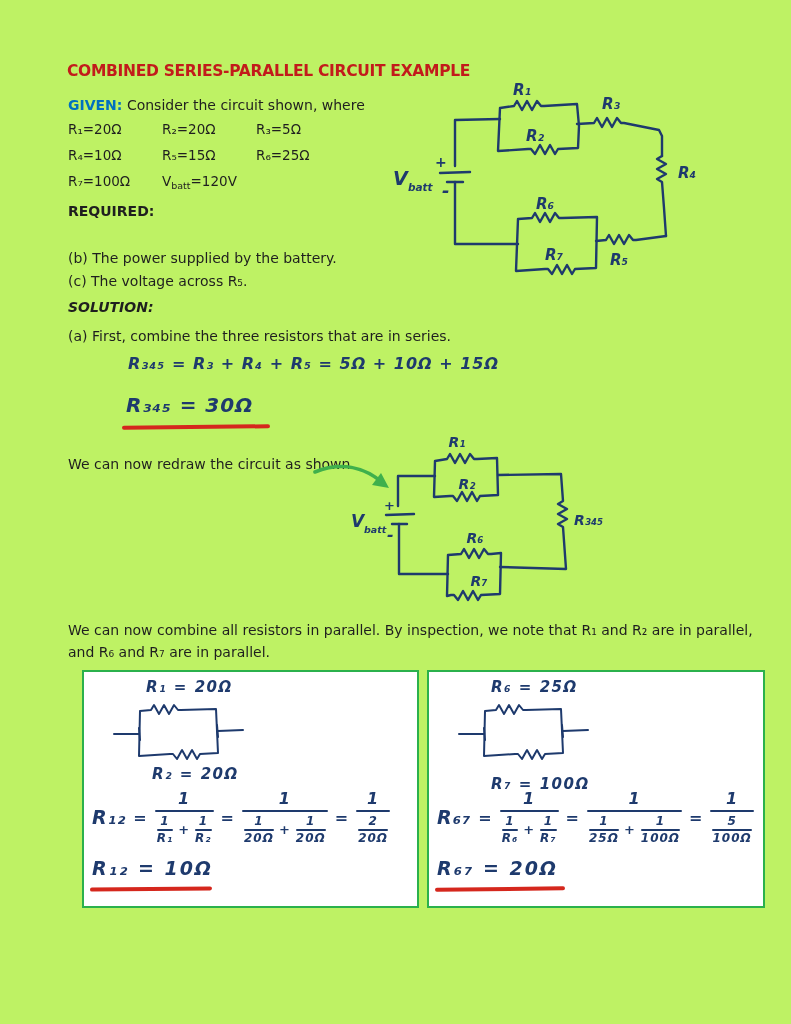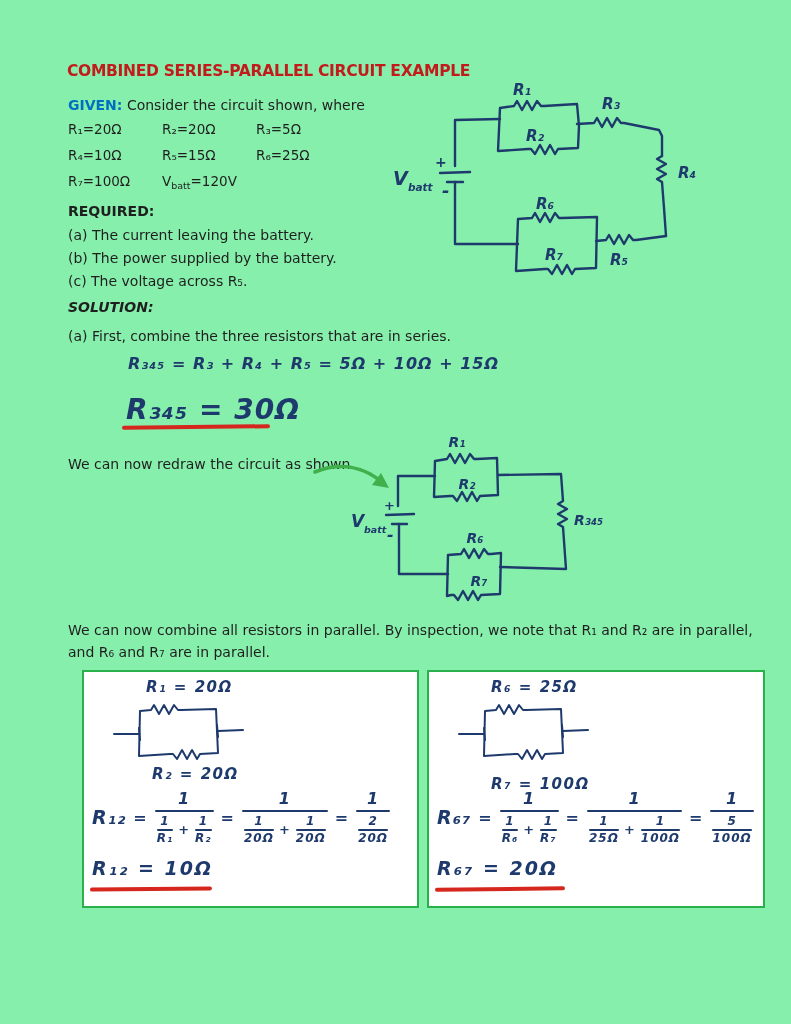--- a/index.html
+++ b/index.html
@@ -1,26 +1,26 @@
 <!DOCTYPE html>
 <html><head>
 <meta charset="utf-8">
 <style>
   html,body{margin:0;padding:0;background:#ffffff;}
-  .page{position:relative;width:791px;height:1024px;background:#86efac;overflow:hidden;
+  .page{position:relative;width:791px;height:1024px;background:#bef264;overflow:hidden;
         font-family:"DejaVu Sans",sans-serif;color:#1f1f1f;}
   .abs{position:absolute;}
   .title{font-size:15.5px;font-weight:bold;letter-spacing:-0.3px;color:#C21B1B;}
   .blue{color:#0070C0;font-weight:bold;}
   .body-text{font-size:14px;color:#1f1f1f;}
   .val{font-size:13.5px;}
   .vsub{font-size:9.5px;vertical-align:-3px;}
   .hw{font-style:italic;font-weight:bold;color:#1E3A6D;letter-spacing:1px;}
   .hw-eq1{font-size:16px;}
-  .hw-eq2{font-size:28px;}
+  .hw-eq2{font-size:20px;}
   .redline{background:#D5271D;height:4px;border-radius:2px;transform:rotate(-0.6deg);}
   .greenbox{border:2.5px solid #2BB14C;background:#ffffff;}
   .pair-label{font-size:15px;letter-spacing:1.5px;}
   .eq-row{display:flex;align-items:center;gap:7px;}
   .eq-lhs{font-size:19px;}
   .eq-sign{font-size:16px;}
   .frac{display:inline-flex;flex-direction:column;align-items:center;}
   .fnum{font-size:16px;line-height:1.1;padding:0 8px;}
   .fbar{align-self:stretch;height:2.5px;background:#1E3A6D;border-radius:2px;margin:2px 0 3px 0;}
   .fden{display:flex;align-items:center;gap:5px;padding:0 2px;}
@@ -50,21 +50,20 @@
   <div class="abs val" style="left:256px;top:121px;">R₃=5Ω</div>
   <div class="abs val" style="left:68px;top:147px;">R₄=10Ω</div>
   <div class="abs val" style="left:162px;top:147px;">R₅=15Ω</div>
   <div class="abs val" style="left:256px;top:147px;">R₆=25Ω</div>
   <div class="abs val" style="left:68px;top:173px;">R₇=100Ω</div>
   <div class="abs val" style="left:162px;top:173px;">
     <span>V</span><span class="vsub">batt</span><span>=120V</span>
   </div>
 
   <div class="abs body-text blue" style="left:68px;top:203px;">REQUIRED:</div>
-  <div class="abs body-text" style="left:68px;top:227px;">(a) The current leaving the battery.</div>
   <div class="abs body-text" style="left:68px;top:250px;">(b) The power supplied by the battery.</div>
   <div class="abs body-text" style="left:68px;top:273px;">(c) The voltage across R₅.</div>
 
   <div class="abs body-text blue" style="left:68px;top:299px;font-style:italic;">SOLUTION:</div>
   <div class="abs body-text" style="left:68px;top:328px;">(a) First, combine the three resistors that are in series.</div>
 
   <div class="abs hw hw-eq1" style="left:128px;top:354px;">R₃₄₅ = R₃ + R₄ + R₅ = 5Ω + 10Ω + 15Ω</div>
   <div class="abs hw hw-eq2" style="left:126px;top:393px;">R₃₄₅ =  30Ω</div>
   <div class="abs redline" style="left:122px;top:425px;width:148px;"></div>
 

